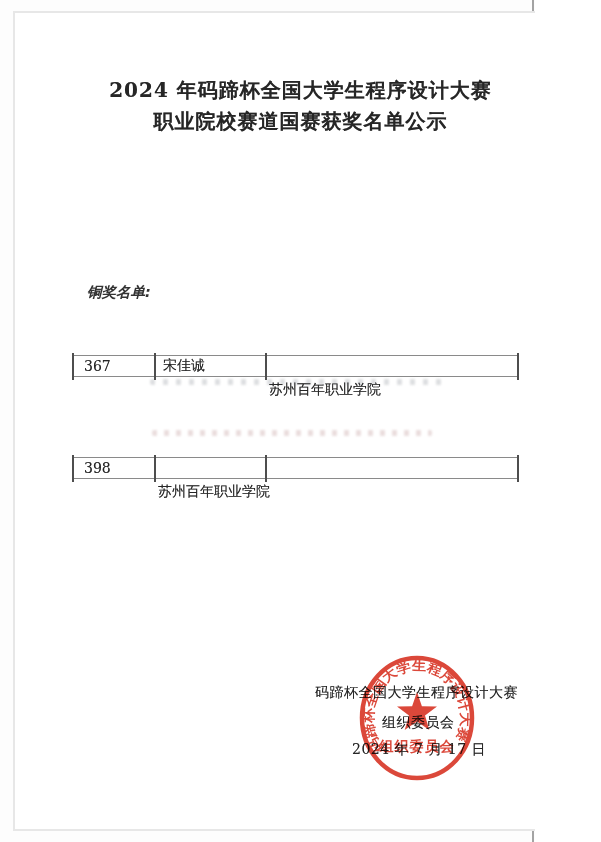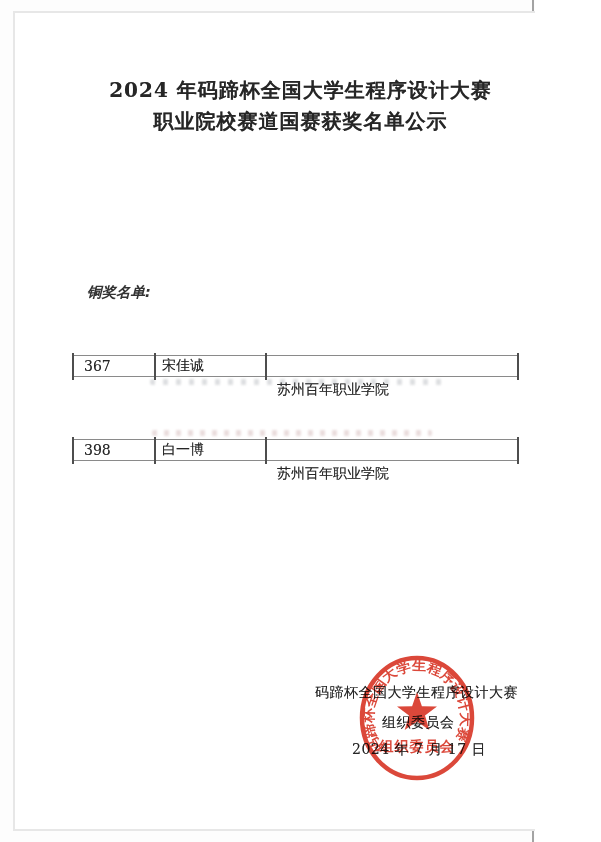--- a/index.html
+++ b/index.html
@@ -42,26 +42,26 @@
     font-weight: bold; font-size: 14.5px; color: #333; font-style: italic;
   }
 
   .t-row {
     position: absolute; left: 57px; width: 447px; height: 22px;
     border-top: 1px solid #8a8a8a; border-bottom: 1px solid #8a8a8a;
     display: flex; align-items: center;
     font-size: 14px;
   }
   .t-row-1 { top: 342px; }
-  .t-row-2 { top: 426px; }
+  .t-row-2 { top: 444px; }
   .vline { position: absolute; top: -3px; width: 2px; height: 27px; background: #4e4e4e; }
   .v0 { left: 0; } .v1 { left: 82px; } .v2 { left: 193px; } .v3 { right: 0; }
   .t-cell { height: 100%; display: flex; align-items: center; }
-  .c-no { width: 82px; padding-left: 4px; margin-left: 8px; }
-  .c-name { width: 111px; }
+  .c-no { width: 82px; padding-left: 12px; }
+  .c-name { width: 111px; padding-left: 9px; }
   .c-school { flex: 1; padding-left: 4px; margin-top: 48px; }
 
   .ghost {
     position: absolute; height: 6px; border-radius: 2px;
     filter: blur(1.2px); opacity: .5;
   }
   .ghost-1 {
     left: 135px; top: 366px; width: 295px;
     background: repeating-linear-gradient(90deg, rgba(110,115,125,.45) 0 5px, transparent 5px 13px);
   }
@@ -107,21 +107,20 @@
     </div>
     <div class="ghost ghost-1"></div>
 
     <div class="ghost ghost-2"></div>
     <div class="t-row t-row-2">
       <span class="vline v0"></span>
       <span class="vline v1"></span>
       <span class="vline v2"></span>
       <span class="vline v3"></span>
       <span class="t-cell c-no ink">398</span>
-      <span class="t-cell c-name ink">白一博</span>
       <span class="t-cell c-school ink">苏州百年职业学院</span>
     </div>
 
     <div class="sig-line sig-1 ink">码蹄杯全国大学生程序设计大赛</div>
     <div class="sig-line sig-2 ink">组织委员会</div>
     <div class="sig-line sig-3 ink">2024 年 7 月 17 日</div>
 
     <div class="stamp">
       <svg viewBox="0 0 118 130" xmlns="http://www.w3.org/2000/svg">
         <ellipse cx="59" cy="64" rx="55" ry="60" fill="none" stroke-width="4.5" stroke="#d93a2b"></ellipse>

